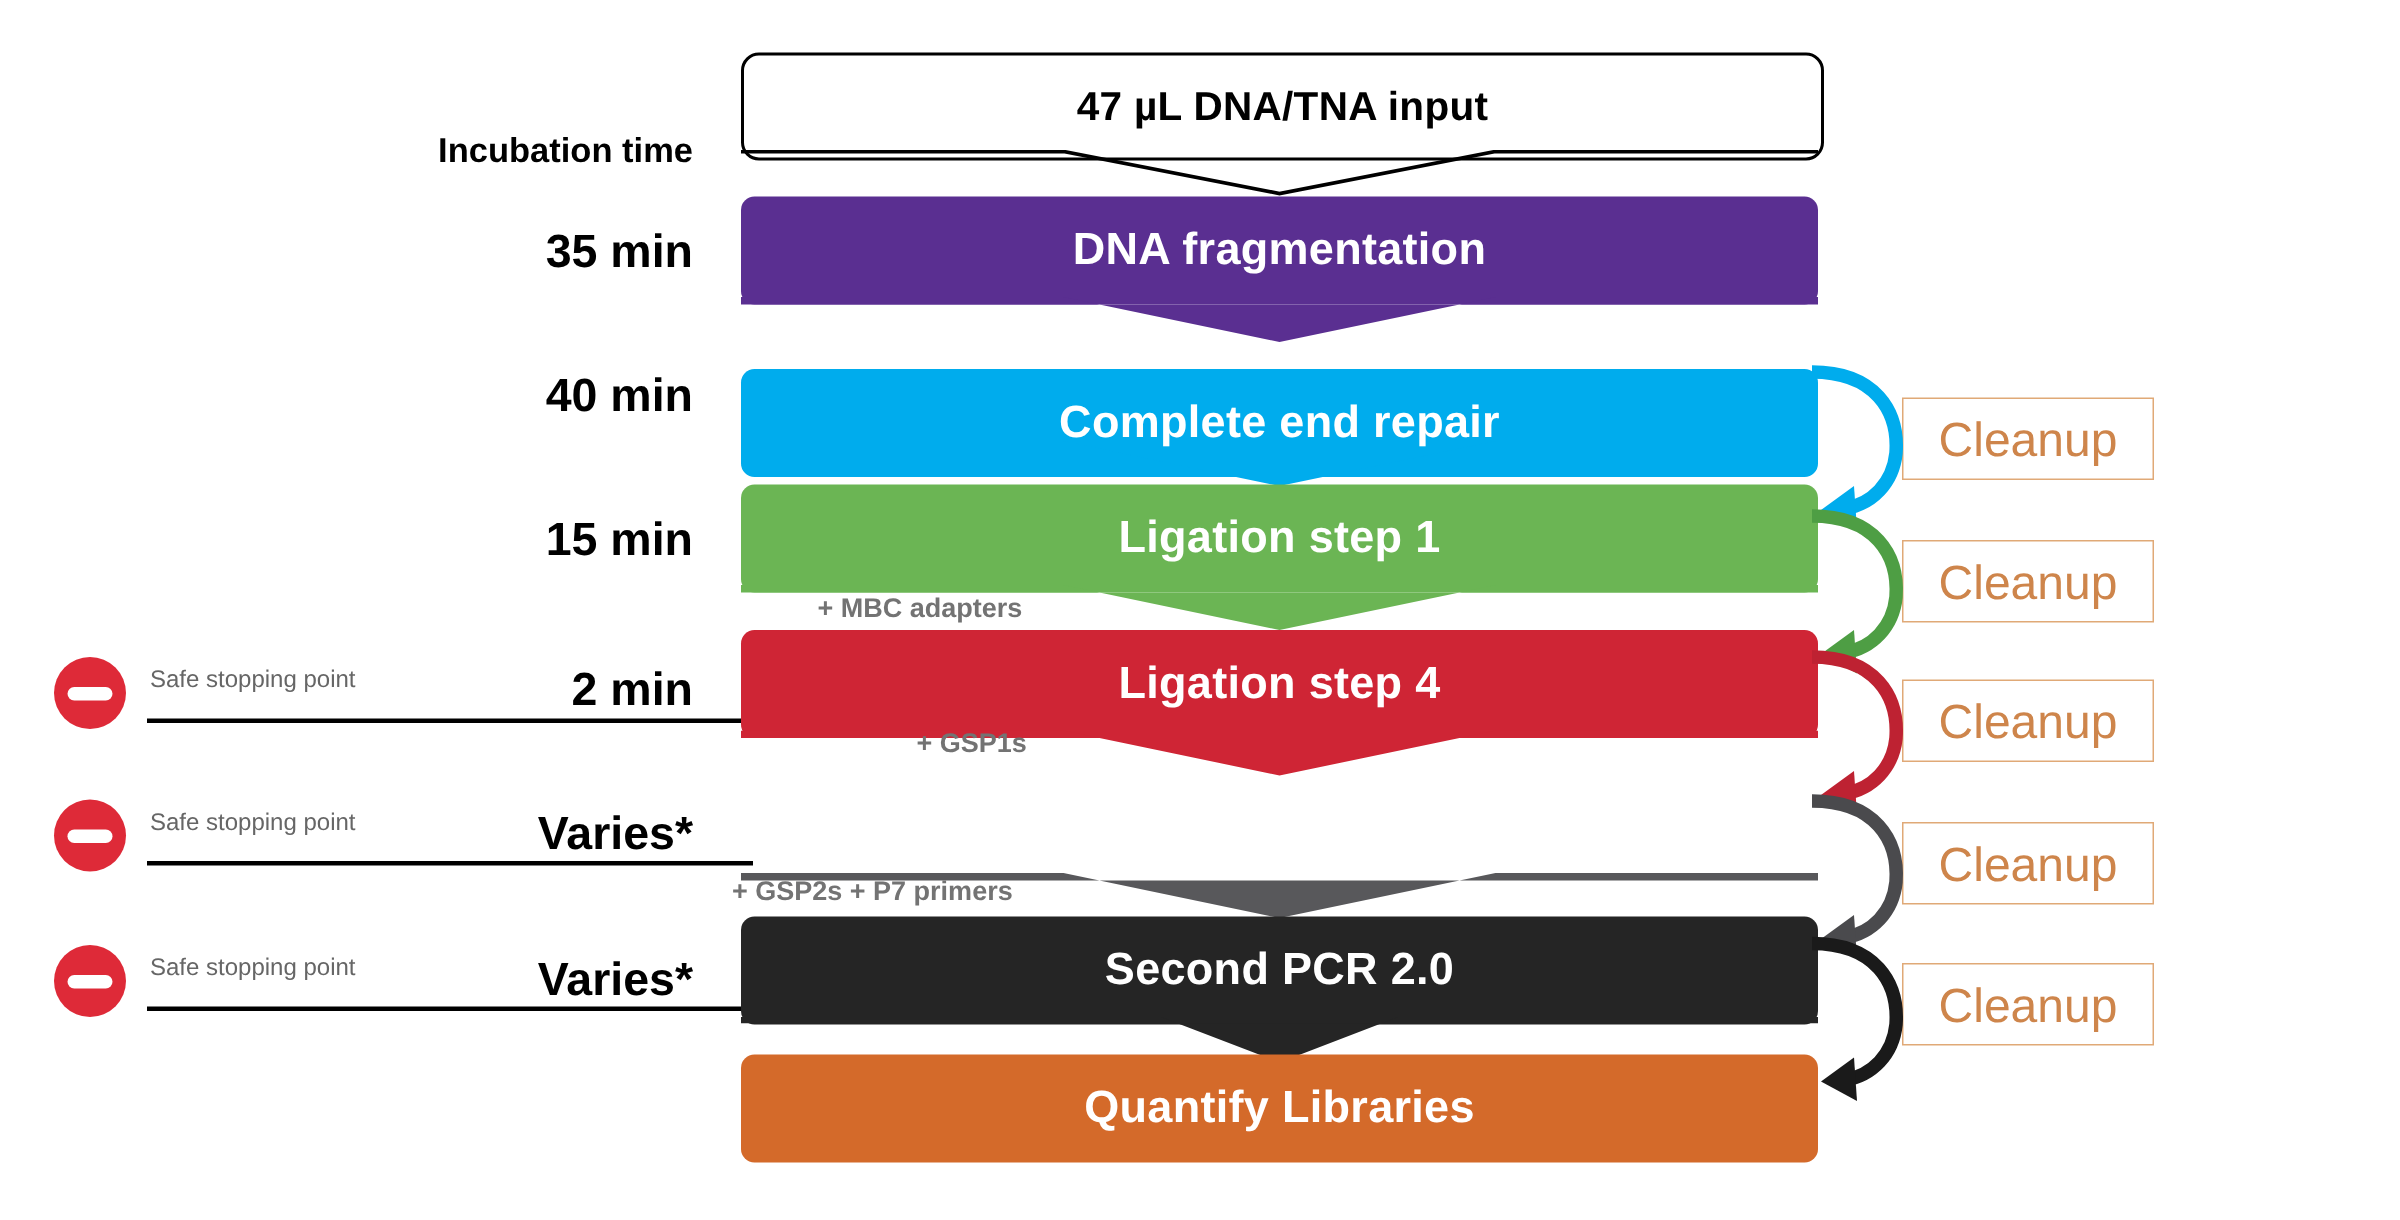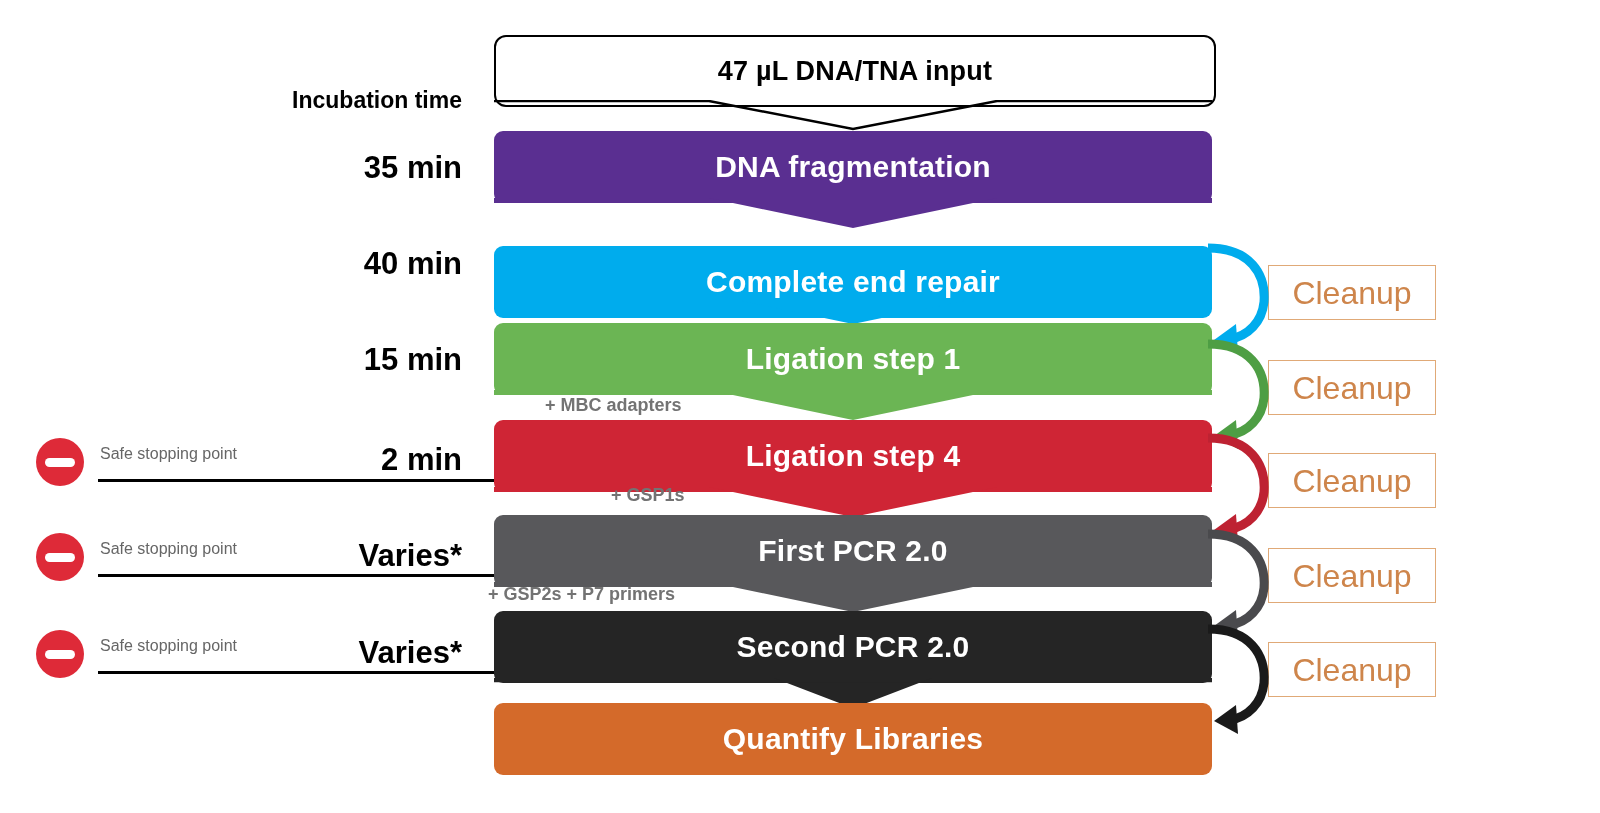--- a/index.html
+++ b/index.html
@@ -140,23 +140,20 @@
   <div class="band" style="top:420px;background:#CF2535;">
     <span class="band-label">Ligation step 4</span>
   </div>
   <div class="chev" style="top:487px;">
     <svg viewBox="0 0 718 32" preserveAspectRatio="none">
       <path d="M0,0 L215,0 L359,30 L503,0 L718,0 L718,5 L359,5 L0,5 Z" fill="#CF2535"></path>
     </svg>
   </div>
   <div class="annot" style="left:611px;top:486px;">+ GSP1s</div>
 
-  <div class="band" style="top:515px;background:#58585B;">
-    <span class="band-label">First PCR 2.0</span>
-  </div>
   <div class="chev" style="top:582px;">
     <svg viewBox="0 0 718 32" preserveAspectRatio="none">
       <path d="M0,0 L215,0 L359,30 L503,0 L718,0 L718,5 L359,5 L0,5 Z" fill="#58585B"></path>
     </svg>
   </div>
   <div class="annot" style="left:488px;top:585px;">+ GSP2s + P7 primers</div>
 
   <div class="band" style="top:611px;background:#252525;">
     <span class="band-label">Second PCR 2.0</span>
   </div>

